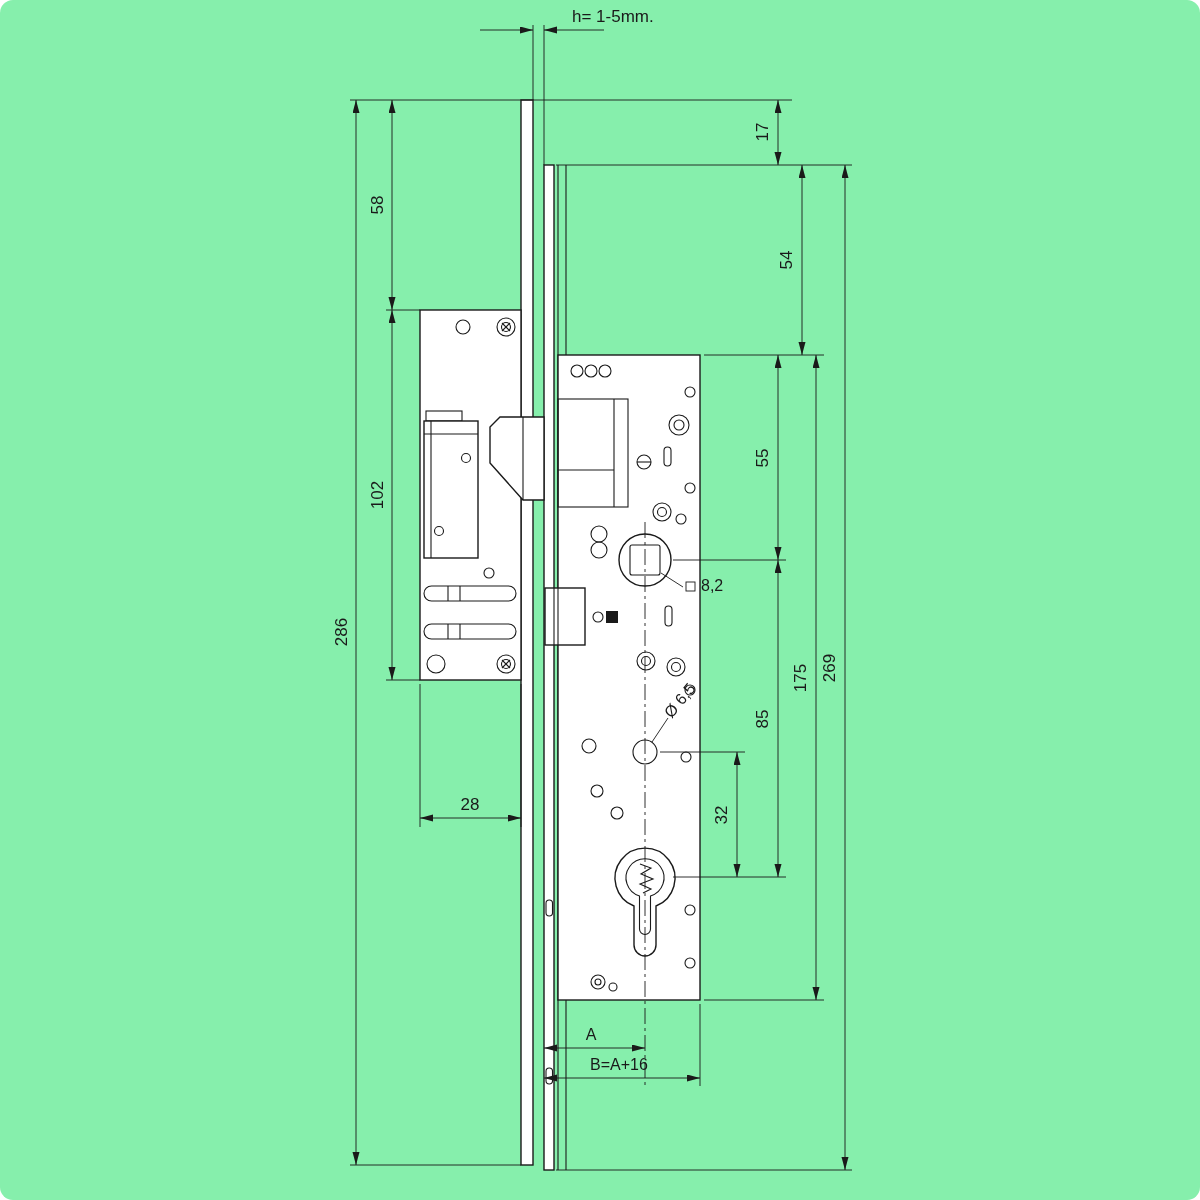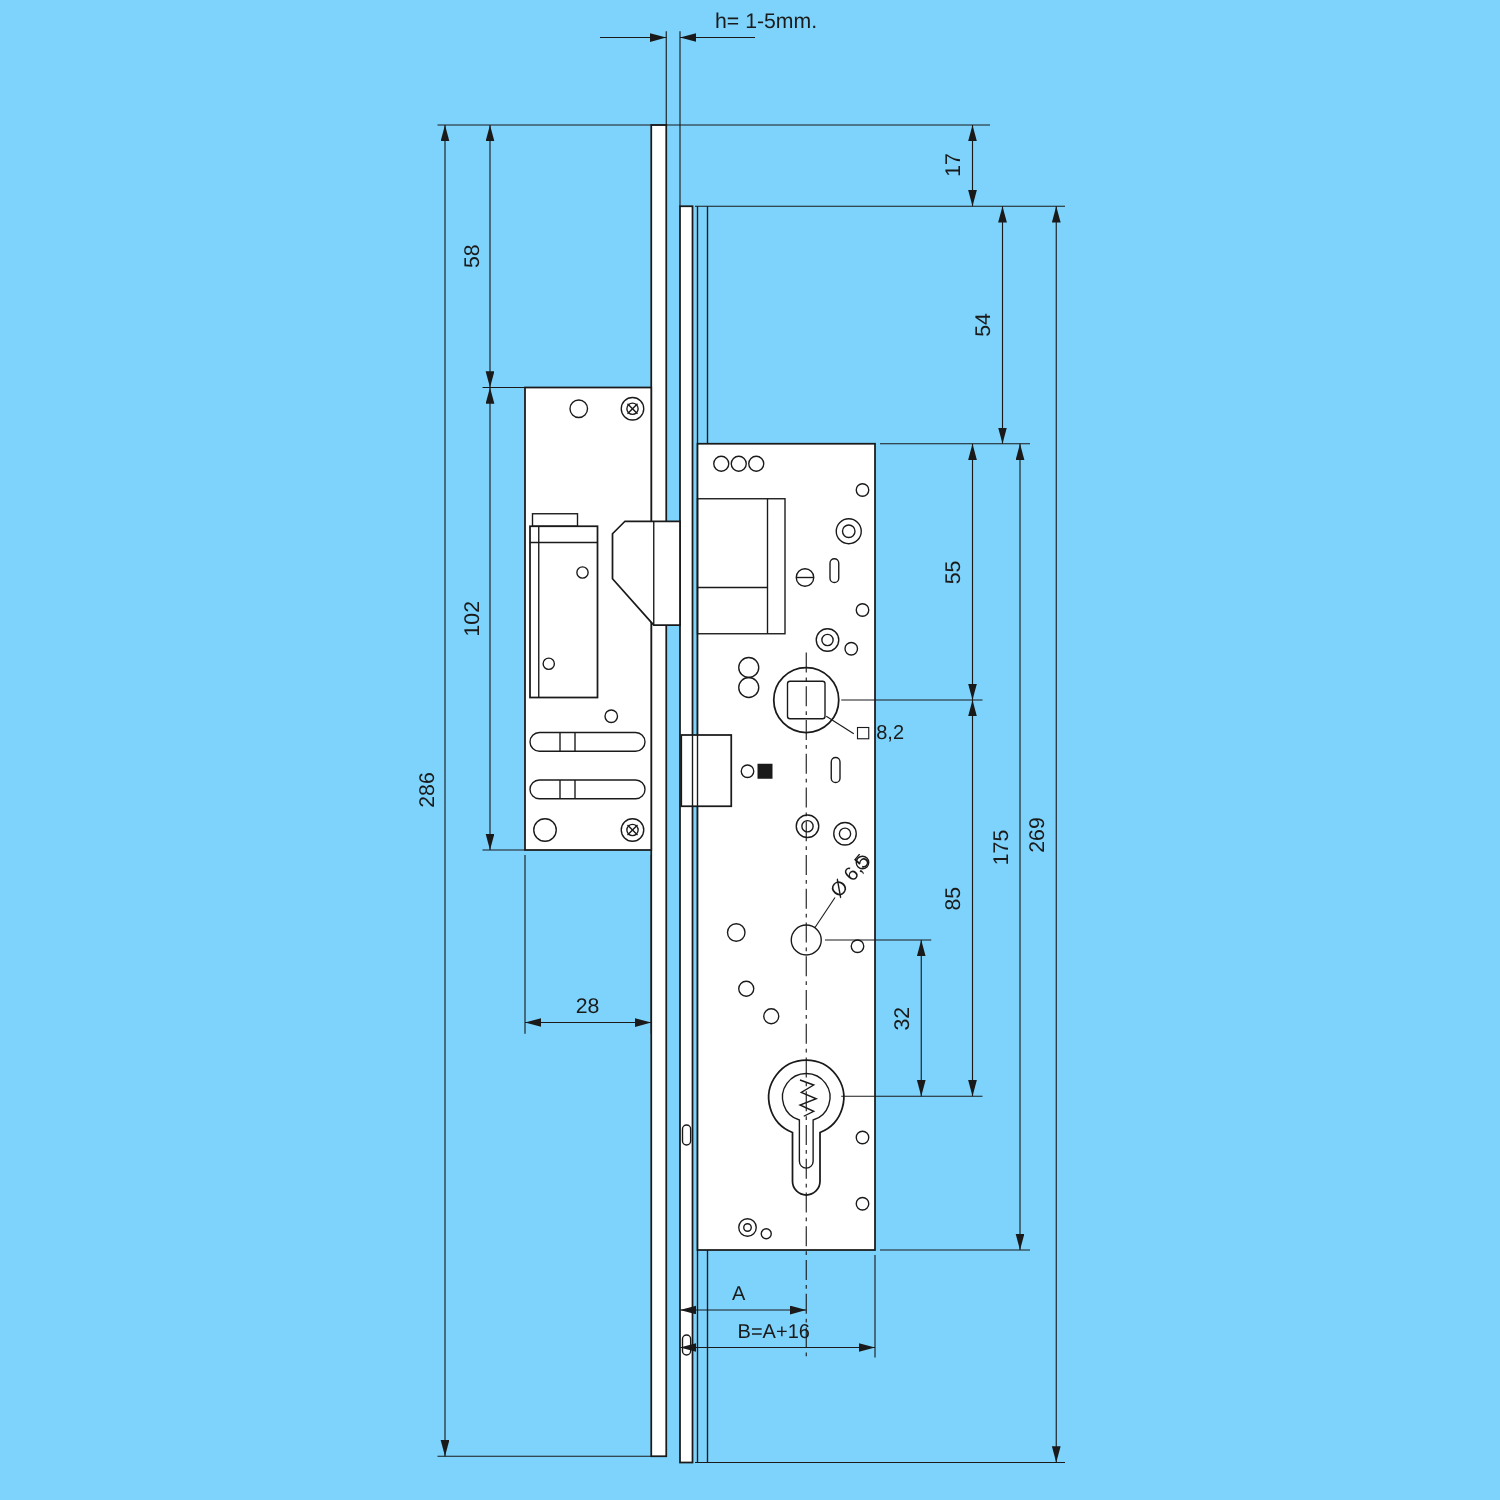--- a/index.html
+++ b/index.html
@@ -1,16 +1,16 @@
 <!DOCTYPE html>
 <html><head>
 <meta charset="utf-8">
 <style>
   html,body{margin:0;padding:0;background:#ffffff;}
-  .stage{width:1200px;height:1200px;position:relative;background:#7dd3fc;overflow:hidden;}
+  .stage{width:1200px;height:1200px;position:relative;background:#86efac;overflow:hidden;border-radius:13px;}
   svg{display:block;}
   svg text{font-family:"Liberation Sans", sans-serif;font-size:17px;fill:#1a1a1a;}
   svg text.small{font-size:16px;}
   .part{fill:#ffffff;stroke:#1a1a1a;stroke-width:1.4;}
   .det{fill:none;stroke:#1a1a1a;stroke-width:1.1;}
   .detf{fill:#1a1a1a;stroke:none;}
   .dim{fill:none;stroke:#1a1a1a;stroke-width:0.9;}
   .cl{fill:none;stroke:#1a1a1a;stroke-width:0.9;stroke-dasharray:16 4 3 4;}
 </style>
 </head>

